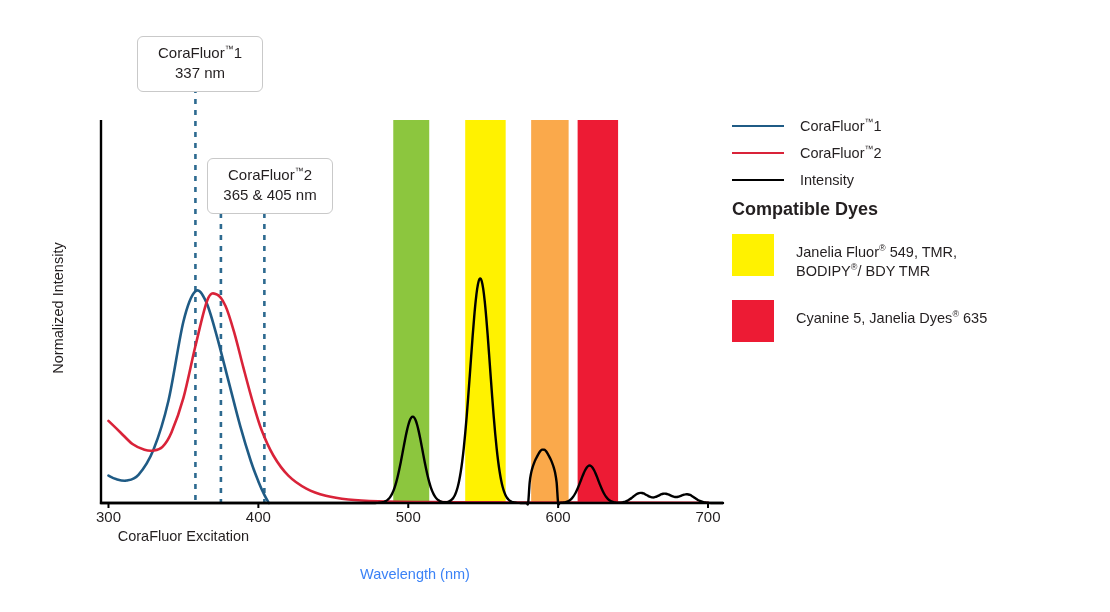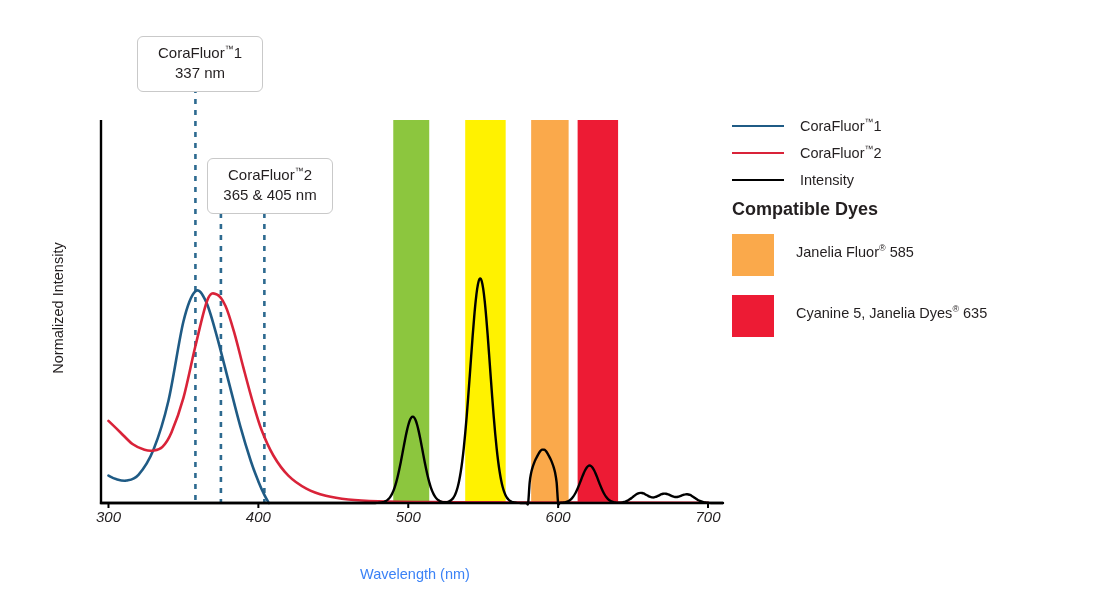--- a/index.html
+++ b/index.html
@@ -11,21 +11,21 @@
   
   .callout{position:absolute;border:1px solid #c9c9c9;border-radius:6px;background:#fff;
            text-align:center;color:#231f20;font-size:15px;line-height:1.35;
            padding:6px 10px 7px;box-sizing:border-box;}
   #callout1{left:137px;top:36px;width:126px;}
   #callout2{left:207px;top:158px;width:126px;}
   .callout .l2{display:block;}
   sup.tm{font-size:9px;vertical-align:super;letter-spacing:0;}
 
   
-  .tick{position:absolute;font-size:15px;color:#231f20;text-align:center;width:60px;font-style:italic;}
+  .tick{position:absolute;font-size:15px;color:#231f20;text-align:center;width:60px;}
   .axcap{position:absolute;font-size:14.5px;color:#231f20;text-align:center;}
   #xlabel{position:absolute;left:300px;top:566px;width:230px;text-align:center;
           font-size:14.5px;color:#3b82f6;}
   #ylabel{position:absolute;left:-42px;top:300px;width:200px;text-align:center;
           font-size:14.5px;color:#231f20;transform:rotate(-90deg);transform-origin:50% 50%;}
 
   
   .legend{position:absolute;left:732px;top:112px;width:360px;}
   .lrow{display:flex;align-items:center;height:27px;}
   .lline{width:52px;height:0;border-top:2.5px solid #000;margin-right:16px;flex:none;}
@@ -70,20 +70,21 @@
     <span><span>CoraFluor</span><sup class="tm">™</sup><span>2</span></span>
     <span class="l2">365 &amp; 405 nm</span>
   </div>
 
   <div class="tick" id="tk0" style="left: 78.494px; top: 508px;">300</div>
   <div class="tick" id="tk1" style="left: 228.373px; top: 508px; text-align: center;">400</div>
   <div class="tick" id="tk2" style="left: 378.253px; top: 508px;">500</div>
   <div class="tick" id="tk3" style="left: 528.133px; top: 508px;">600</div>
   <div class="tick" id="tk4" style="left: 678.012px; top: 508px;">700</div>
 
+  <div class="axcap" id="capexc" style="left: 83.4337px; top: 528px; width: 200px;">CoraFluor Excitation</div>
   <div id="xlabel">Wavelength (nm)</div>
   <div id="ylabel">Normalized Intensity</div>
 
   <div class="legend">
     <div class="lrow">
       <span class="lline" id="ll0" style="border-top-color: rgb(31, 91, 133);"></span>
       <span class="ltxt"><span>CoraFluor</span><sup class="tm">™</sup><span>1</span></span>
     </div>
     <div class="lrow">
       <span class="lline" id="ll1" style="border-top-color: rgb(217, 35, 57);"></span>
@@ -92,22 +93,22 @@
     <div class="lrow">
       <span class="lline" id="ll2" style="border-top-color: rgb(0, 0, 0);"></span>
       <span class="ltxt"><span>Intensity</span><span></span></span>
     </div>
   </div>
 
   <div class="dyes-title">Compatible Dyes</div>
 
   <div class="dyes">
     <div class="drow">
-      <span class="sw" id="sw2" style="background: rgb(250, 169, 75);"></span>
-      <span class="dtxt"><span>Janelia Fluor</span><sup class="reg">®</sup><span> 585</span></span>
+      <span class="sw" id="sw1" style="background: rgb(255, 242, 0);"></span>
+      <span class="dtxt"><span>Janelia Fluor</span><sup class="reg">®</sup><span> 549, TMR,</span><br><span>BODIPY</span><sup class="reg">®</sup><span>/ BDY TMR</span></span>
     </div>
     <div class="drow">
       <span class="sw" id="sw3" style="background: rgb(237, 27, 52);"></span>
       <span class="dtxt"><span>Cyanine 5, Janelia Dyes</span><sup class="reg">®</sup><span> 635</span></span>
     </div>
   </div>
 
 </div>
 
 </body></html>

